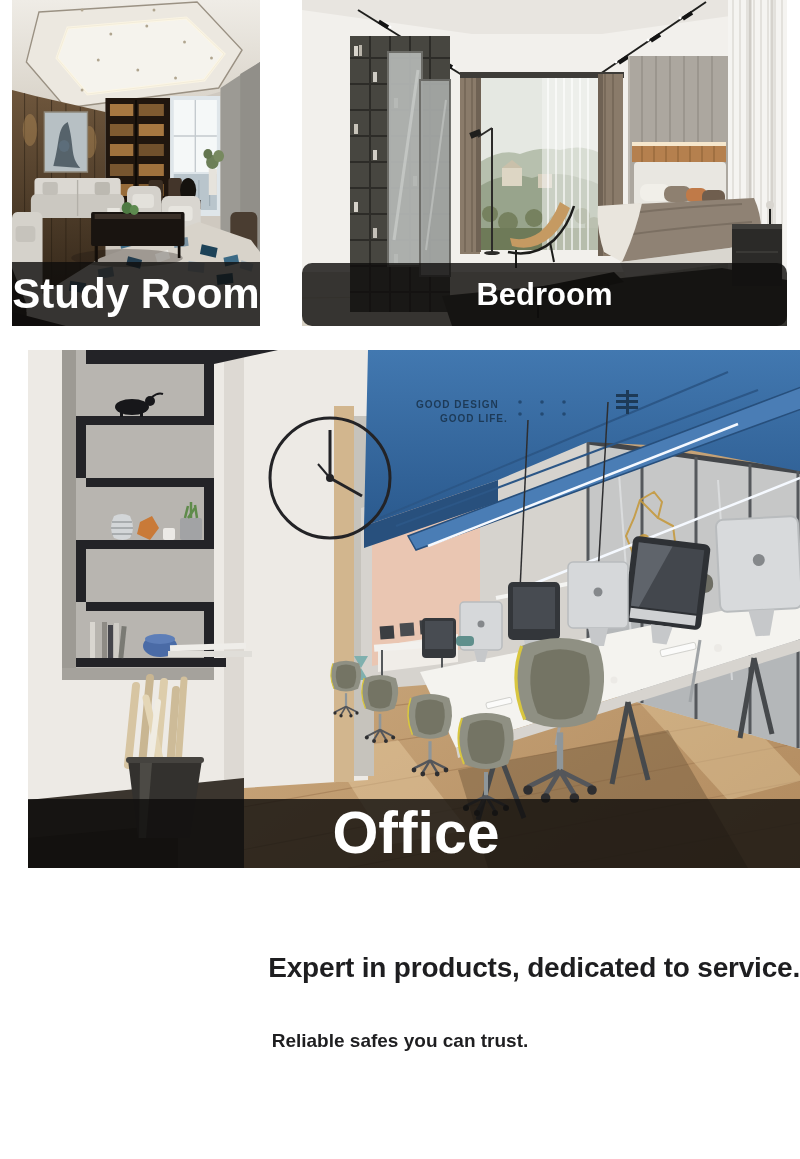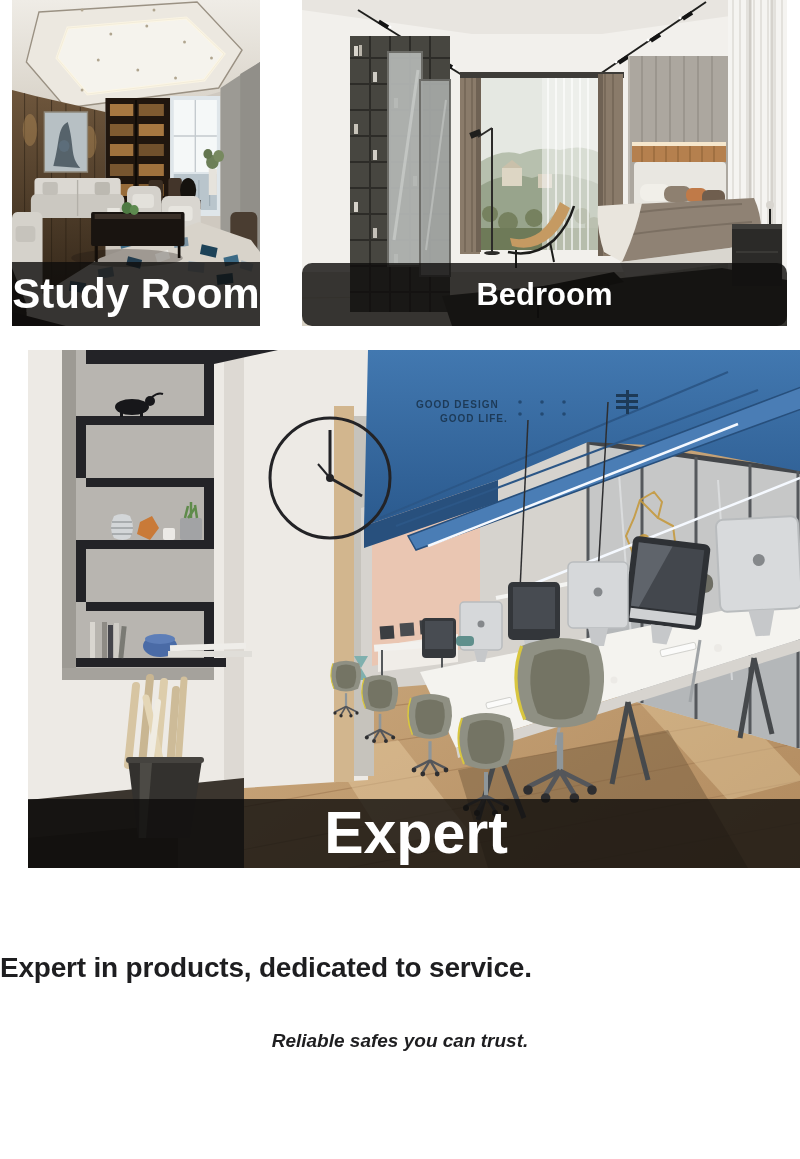--- a/index.html
+++ b/index.html
@@ -9,24 +9,24 @@
   .photo svg{display:block;width:100%;height:100%;}
   .photo-study{left:12px;top:0;width:248px;height:326px;text-align:right;}
   .photo-bedroom{left:302px;top:0;width:485px;height:326px;}
   .photo-office{left:12px;top:334px;width:776px;height:518px;}
   .caption{position:absolute;left:0;right:0;bottom:0;display:flex;align-items:center;justify-content:center;
            background:var(--caption-overlay,rgba(14,12,11,.8));color:var(--caption-text,#fff);
            font-weight:700;line-height:1;letter-spacing:0;}
   .caption-study{height:64px;font-size:42px;}
   .caption-bedroom{height:63px;font-size:31px;border-radius:10px;}
   .caption-office{height:69px;font-size:59px;}
-  .tagline-heading{position:absolute;top:952px;left:0;width:800px;margin:0;text-align:left;
+  .tagline-heading{position:absolute;top:952px;left:0;width:800px;margin:0;text-align:right;
                    font-size:28px;font-weight:700;color:var(--tagline-text,#1e1e20);letter-spacing:-.2px;}
   .tagline-sub{position:absolute;top:1030px;left:0;width:800px;margin:0;text-align:center;
-               font-size:19px;font-weight:700;color:var(--tagline-text,#1e1e20);font-style:italic;}
+               font-size:19px;font-weight:700;color:var(--tagline-text,#1e1e20);}
 </style>
 </head>
 <body>
 
 <div class="page">
 
   <figure class="photo photo-study" style="margin:0">
     <svg viewBox="0 0 276 326" preserveAspectRatio="none" aria-hidden="true">
       <defs>
         <linearGradient id="srWood" x1="0" y1="0" x2="0" y2="1">
@@ -602,20 +602,20 @@
 
       <use href="#oChair" transform="translate(318,330) scale(0.55)"></use>
       <use href="#oChair" transform="translate(352,348) scale(0.66)"></use>
       <use href="#oChair" transform="translate(402,372) scale(0.8)"></use>
       <use href="#oChair" transform="translate(458,398) scale(1)"></use>
       <use href="#oChair" transform="translate(532,344) scale(1.6)"></use>
 
       <rect x="428" y="286" width="18" height="10" rx="4" fill="#5f8f8c"></rect>
     </svg>
     <figcaption class="caption caption-office">
-      <span>Expert</span>
+      <span>Office</span>
     </figcaption>
   </figure>
 
   <h2 class="tagline-heading">Expert in products, dedicated to service.</h2>
   <p class="tagline-sub">Reliable safes you can trust.</p>
 
 </div>
 
 </body></html>

